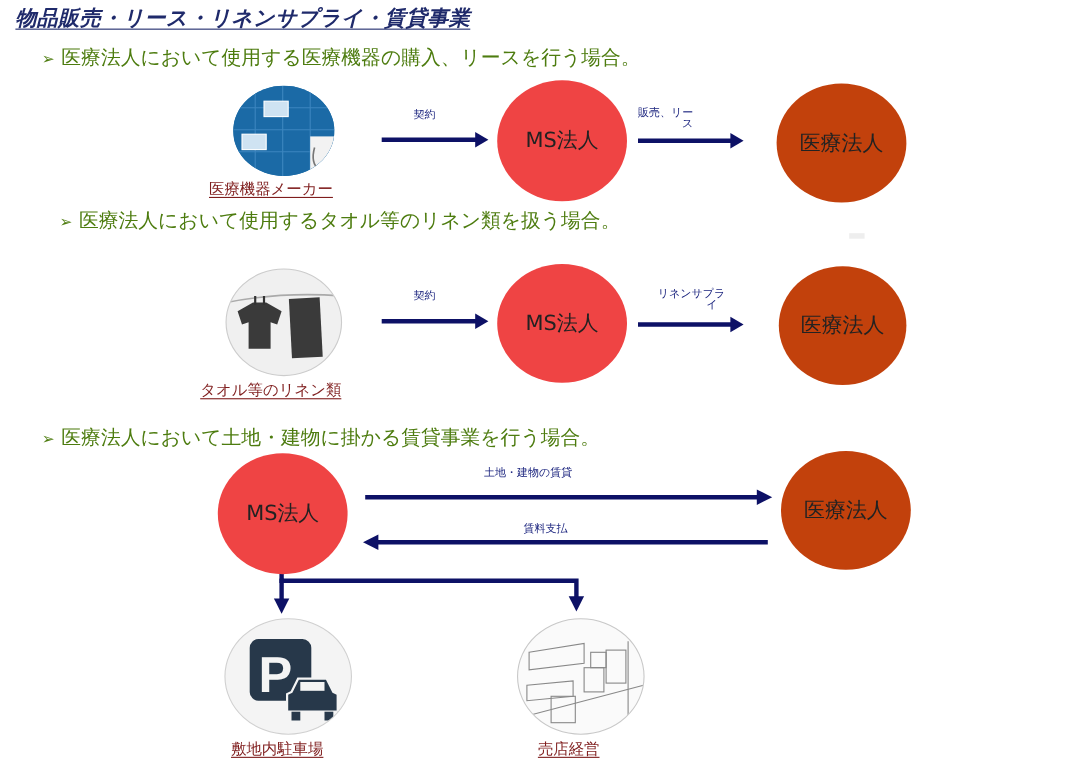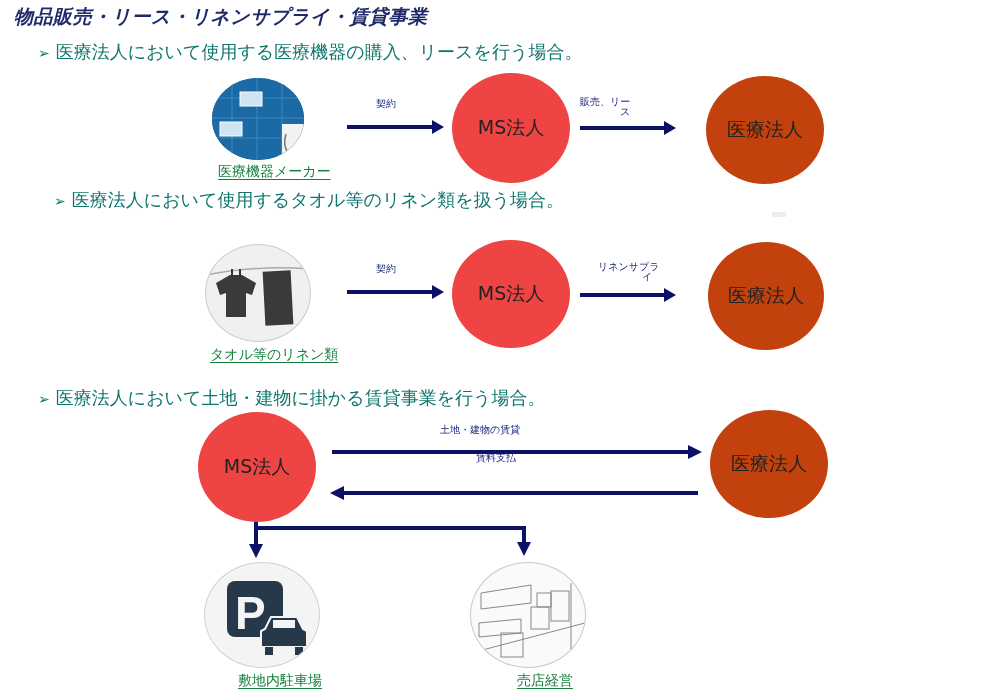--- a/index.html
+++ b/index.html
@@ -1,28 +1,28 @@
 <!DOCTYPE html>
 <html><head>
 <meta charset="utf-8">
 <style>
   html, body { margin:0; padding:0; background:#ffffff; }
   body { width:990px; height:700px; position:relative; overflow:hidden;
          font-family:"DejaVu Sans", "Liberation Sans", sans-serif; color:#111; }
   .abs { position:absolute; }
   .title { left:14px; top:4px; font-size:19px; font-weight:bold; font-style:italic;
-           color:#1f2a6b; text-underline-offset:3px; letter-spacing:0.5px; }
-  .bullet { font-size:18px; color:#0f766e; white-space:nowrap; }
+           color:#1f2a6b; text-decoration:underline; text-underline-offset:3px; letter-spacing:0.5px; }
+  .bullet { font-size:18px; color:#4d7c0f; white-space:nowrap; }
   .bullet .mark { font-size:14px; margin-right:6px; }
   .circle { border-radius:50%; display:flex; align-items:center; justify-content:center;
             font-size:19px; color:#222; }
   .ms { background:#ef4444; }
   .med { background:#c2410c; }
   .lbl { font-size:10px; color:#1a237e; white-space:nowrap; }
-  .cap { font-size:14px; color:#15803d; text-decoration:underline; text-underline-offset:3px; white-space:nowrap;margin-left:28px; }
+  .cap { font-size:14px; color:#7f1d1d; text-decoration:underline; text-underline-offset:3px; white-space:nowrap; }
   .photo { border-radius:50%; overflow:hidden; }
   svg.layer { position:absolute; left:0; top:0; }
 </style>
 </head>
 <body>
 
 <div class="abs title">物品販売・リース・リネンサプライ・賃貸事業</div>
 
 <div class="abs bullet" style="left:38px; top:40px;">
   <span class="mark">➢</span><span>医療法人において使用する医療機器の購入、リースを行う場合。</span>
@@ -103,21 +103,21 @@
 <div class="abs lbl" style="left:376px; top:262px;">契約</div>
 <div class="abs circle ms" style="left:452px; top:240px; width:118px; height:108px;">MS法人</div>
 <div class="abs lbl" style="left:578px; top:260px;margin-left:20px;">
   <div>リネンサプラ</div>
   <div style="margin-left:44px; margin-top:-4px;">イ</div>
 </div>
 <div class="abs circle med" style="left:708px; top:242px; width:116px; height:108px;">医療法人</div>
 
 <div class="abs circle ms" style="left:198px; top:412px; width:118px; height:110px;">MS法人</div>
 <div class="abs lbl" style="left:440px; top:423px;">土地・建物の賃貸</div>
-<div class="abs lbl" style="left:476px; top:451px;">賃料支払</div>
+<div class="abs lbl" style="left:476px; top:474px;">賃料支払</div>
 <div class="abs circle med" style="left:710px; top:410px; width:118px; height:108px;">医療法人</div>
 
 <div class="abs photo" style="left:204px; top:562px; width:114px; height:104px; background:#f4f4f4; border:1px solid #d0d0d0;">
   <svg width="114" height="104" viewBox="0 0 114 104">
     <rect x="22" y="18" width="56" height="56" rx="8" fill="#27384a"></rect>
     <text x="30" y="66" font-size="46" font-weight="bold" fill="#f4f4f4" font-family="Liberation Sans, sans-serif">P</text>
     <path d="M60,66 L66,54 L92,54 L98,66 L102,68 L102,84 L56,84 L56,68 z" fill="#27384a" stroke="#f4f4f4" stroke-width="2"></path>
     <rect x="60" y="84" width="8" height="8" fill="#27384a"></rect>
     <rect x="90" y="84" width="8" height="8" fill="#27384a"></rect>
     <rect x="68" y="57" width="22" height="8" fill="#f4f4f4"></rect>

